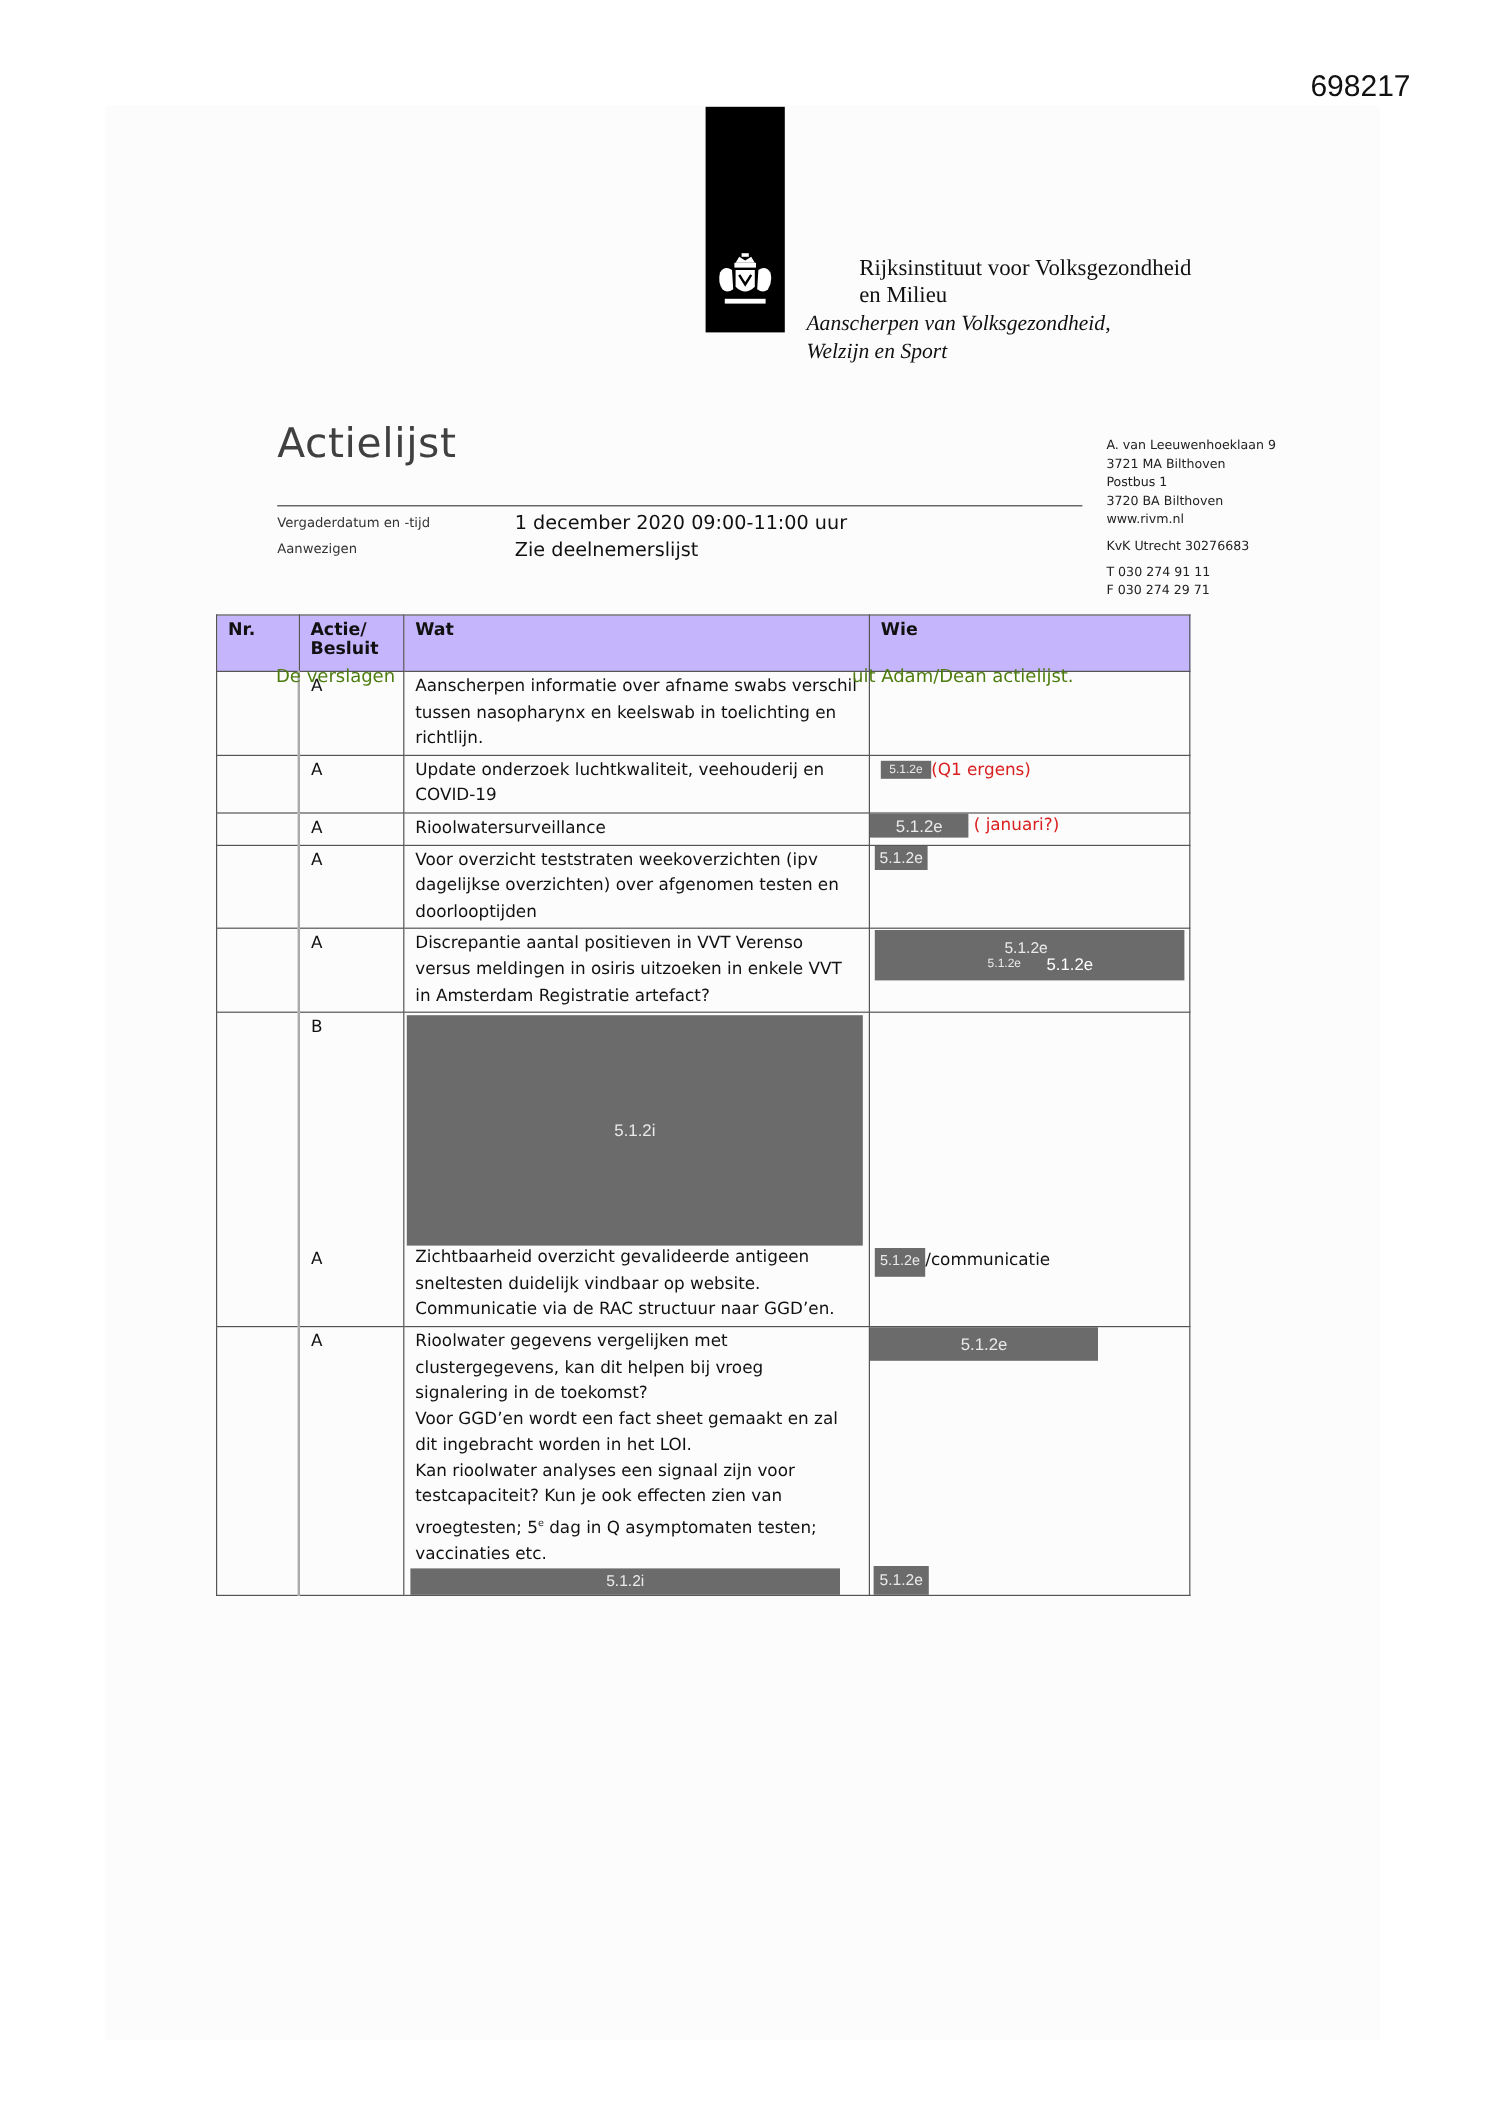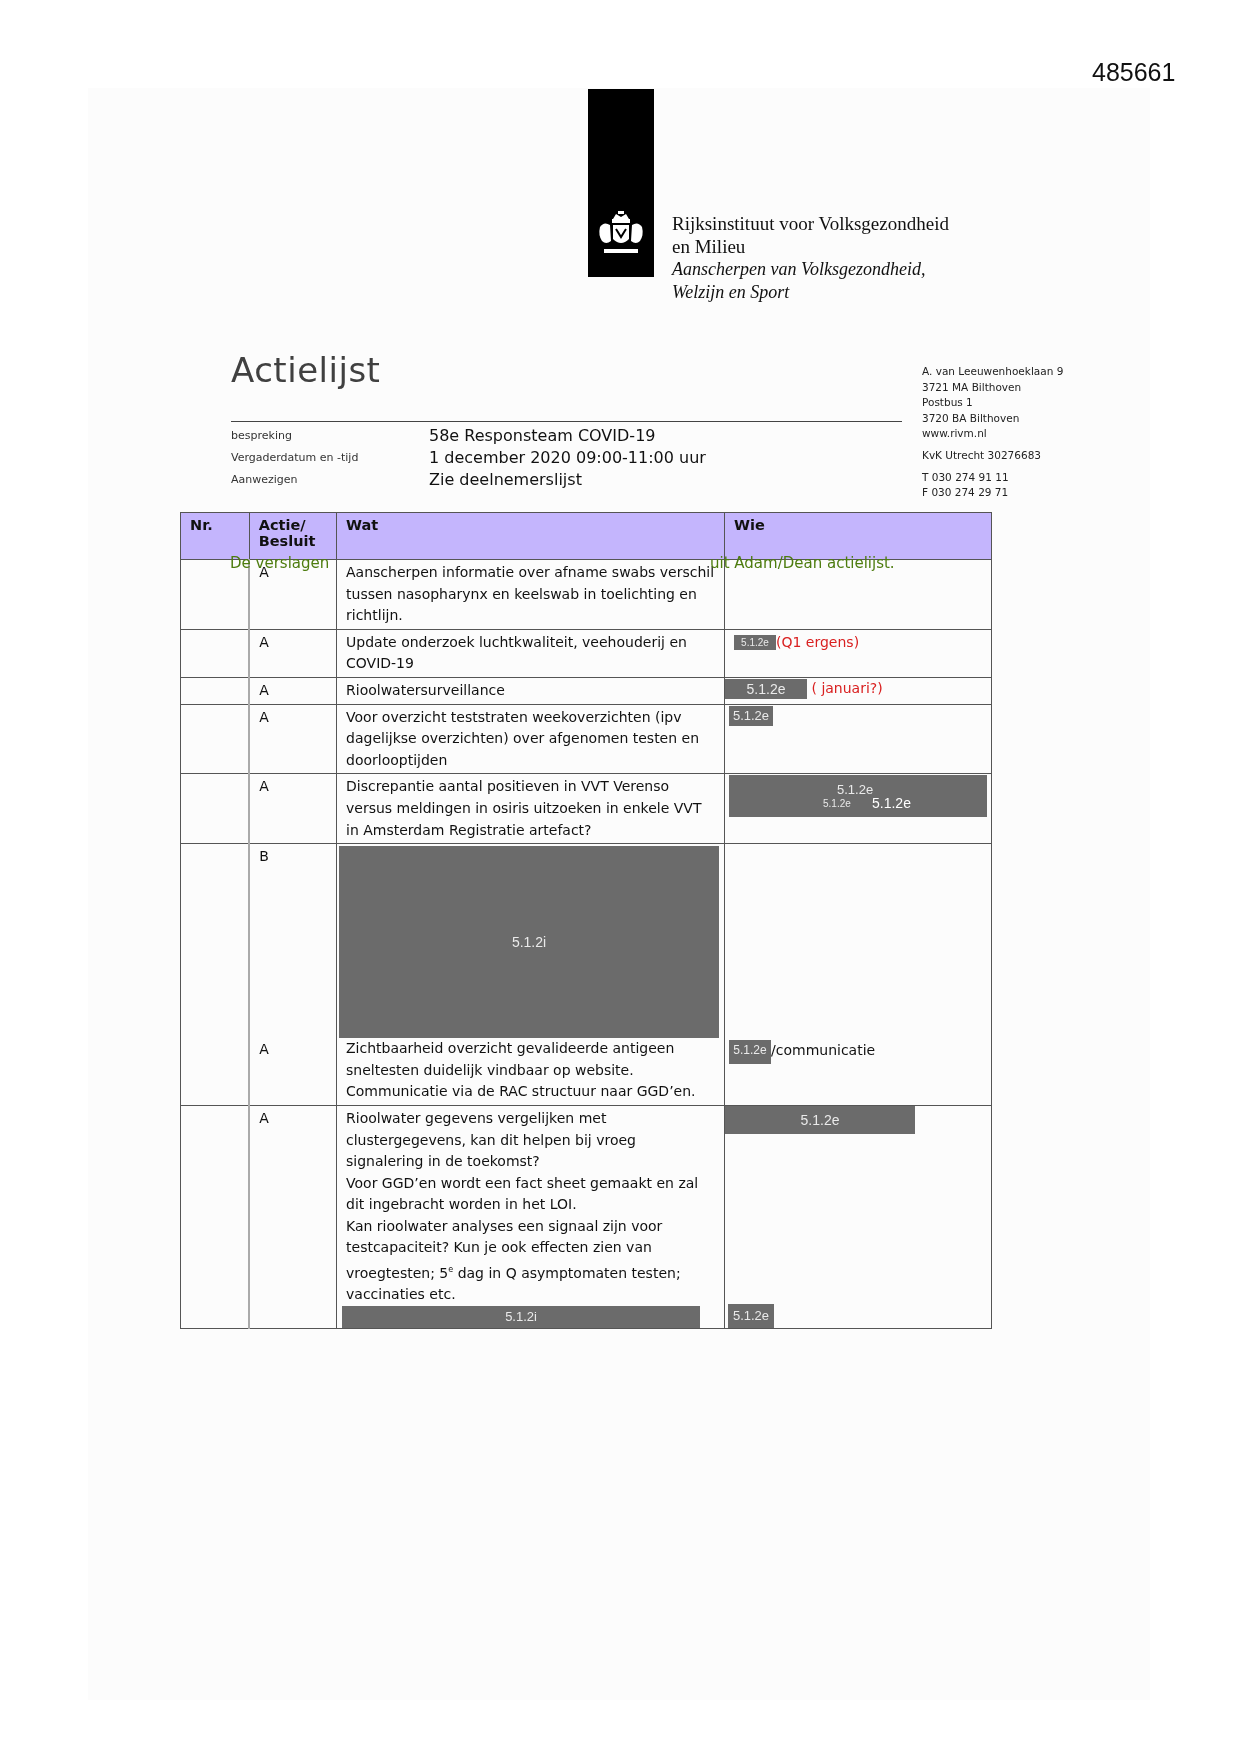--- a/index.html
+++ b/index.html
@@ -4,21 +4,21 @@
 <style>
   html, body { margin:0; padding:0; }
   body { width:1241px; height:1754px; background:#ffffff; position:relative; overflow:hidden;
          font-family:"DejaVu Sans", sans-serif; color:#111; }
   .scan-area { position:absolute; left:88px; top:88px; width:1062px; height:1612px; background:#fcfcfc; }
   .doc-id { position:absolute; left:1092px; top:58px; font-family:"Liberation Sans", sans-serif; font-size:25px; color:#111; }
 
   .logo-bar { position:absolute; left:588px; top:89px; width:66px; height:188px; background:#000; }
   .crest { position:absolute; left:8px; top:120px; width:50px; height:50px; }
   .org { position:absolute; left:672px; top:212px; font-family:"Liberation Serif", serif; color:#111; }
-  .org .l1 { font-size:19px; line-height:23px; }
+  .org .l1 { font-size:19px; line-height:23px;margin-left:44px; }
   .org .l3 { font-size:18px; line-height:23px; font-style:italic; }
 
   .title { position:absolute; left:231px; top:350px; font-size:34px; font-weight:normal; color:#404040; font-family:"DejaVu Sans", sans-serif; letter-spacing:0.5px; }
   .rule { position:absolute; left:231px; top:421px; width:671px; height:1px; background:#444; }
 
   .meta { position:absolute; left:231px; top:424px; }
   .meta-row { display:flex; height:22px; align-items:center; }
   .meta-label { width:198px; font-size:11px; color:#333; }
   .meta-value { font-size:16px; color:#111; }
 
@@ -38,21 +38,21 @@
 
   .redact { display:inline-block; background:#6b6b6b; color:#eaeaea; font-family:"Liberation Sans", sans-serif; text-align:center; vertical-align:middle; }
   .note-red { color:#d92020; }
 
   .overlay { position:absolute; font-size:15px; color:#4d7c0f; font-family:"DejaVu Sans", sans-serif; }
 </style>
 </head>
 <body>
 
 <div class="scan-area"></div>
-<div class="doc-id">485661</div>
+<div class="doc-id">698217</div>
 
 <div class="logo-bar">
   <svg class="crest" viewBox="0 0 50 50">
     <g fill="#fff">
       <rect x="22" y="2" width="6" height="3"></rect>
       <path d="M17 10 L20 5 L25 8 L30 5 L33 10 Z"></path>
       <rect x="16" y="10" width="18" height="4"></rect>
       <path d="M17 16 H33 V30 Q25 38 17 30 Z"></path>
       <path d="M4 18 Q8 12 14 16 L15 32 Q10 36 6 32 Q2 26 4 18 Z"></path>
       <path d="M46 18 Q42 12 36 16 L35 32 Q40 36 44 32 Q48 26 46 18 Z"></path>
@@ -65,24 +65,20 @@
   <div class="l1">Rijksinstituut voor Volksgezondheid</div>
   <div class="l1">en Milieu</div>
   <div class="l3">Aanscherpen van Volksgezondheid,</div>
   <div class="l3">Welzijn en Sport</div>
 </div>
 
 <div class="title">Actielijst</div>
 <div class="rule"></div>
 
 <div class="meta">
-  <div class="meta-row">
-    <div class="meta-label">bespreking</div>
-    <div class="meta-value">58e Responsteam COVID-19</div>
-  </div>
   <div class="meta-row">
     <div class="meta-label">Vergaderdatum en -tijd</div>
     <div class="meta-value">1 december 2020 09:00-11:00 uur</div>
   </div>
   <div class="meta-row">
     <div class="meta-label">Aanwezigen</div>
     <div class="meta-value">Zie deelnemerslijst</div>
   </div>
 </div>
 

